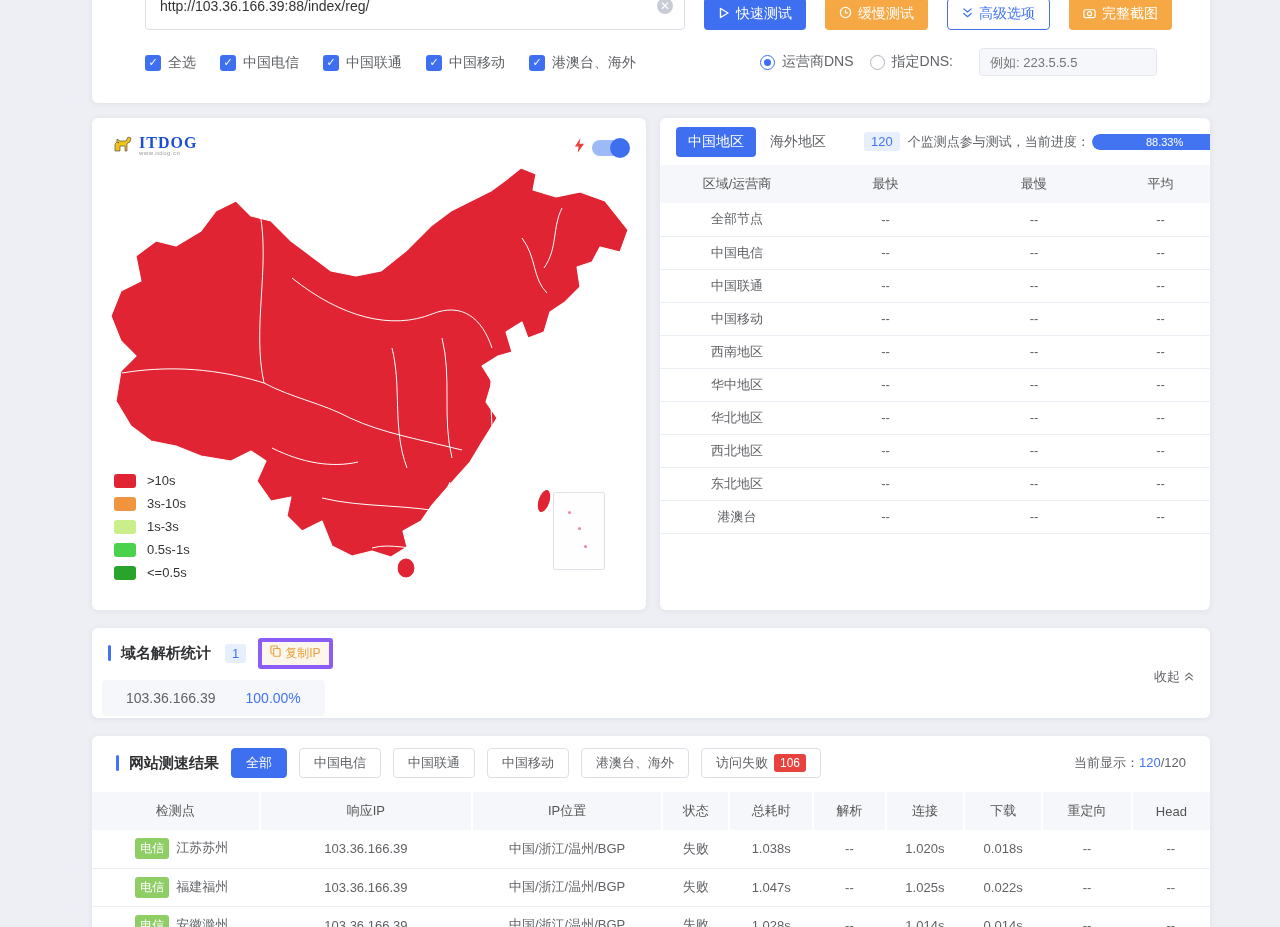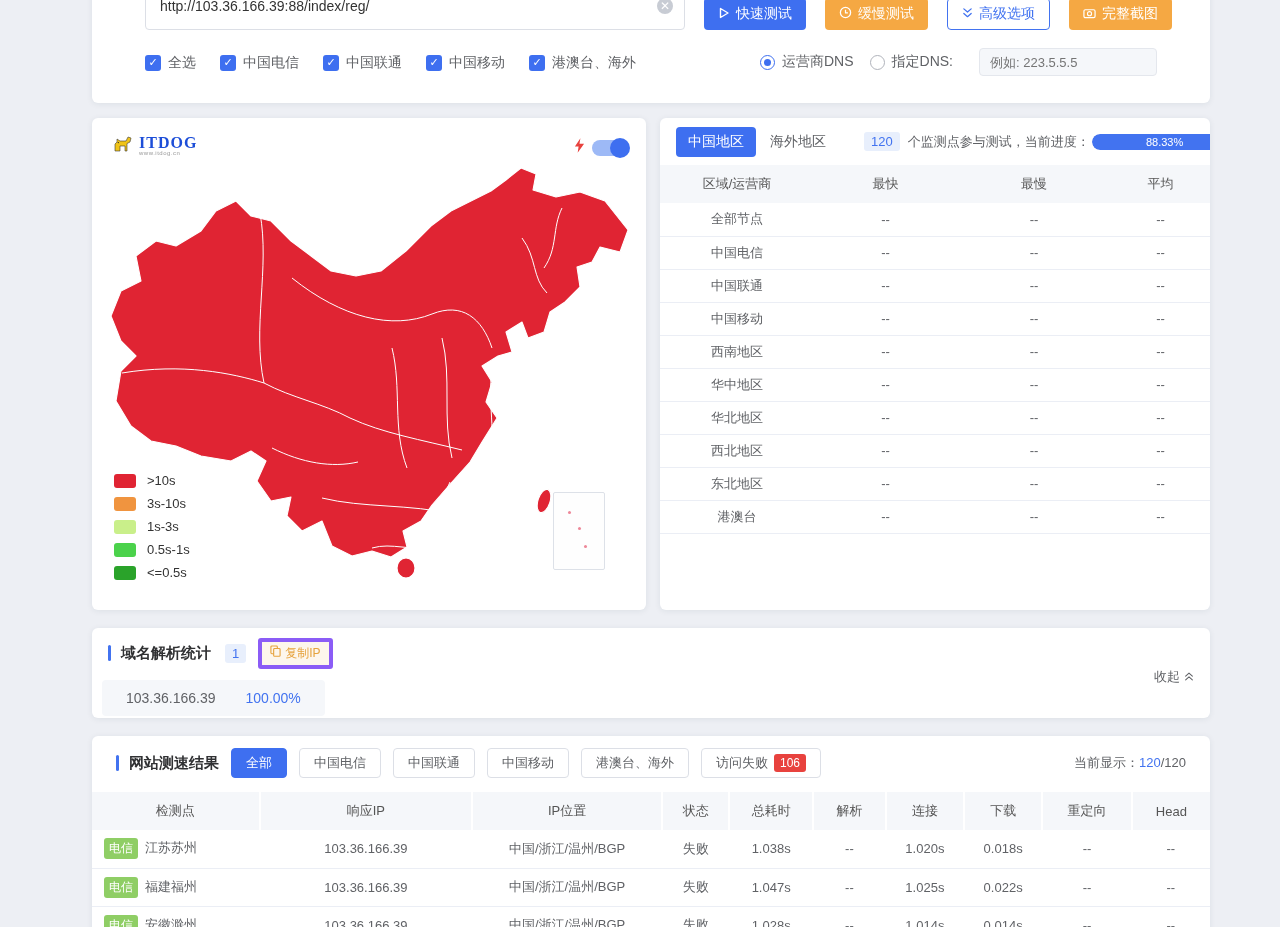--- a/index.html
+++ b/index.html
@@ -96,21 +96,21 @@
     font-family:inherit; white-space:nowrap; }
   .res-tab.active { background:#3e6ff0; border-color:#3e6ff0; color:#fff; }
   .fail-badge { background:#e8423e; color:#fff; font-size:12px; border-radius:3px; padding:2px 6px; }
   .display-count { margin-left:auto; font-size:13px; color:#606266; }
   .display-count .cur { color:#4273f0; }
   .res-table { margin-top:4px; }
   .res-table th { background:#f5f7fa; height:38px; font-size:13px; color:#555; font-weight:normal;
     border-left:2px solid #fff; }
   .res-table th:first-child { border-left:none; }
   .res-table td { height:38px; text-align:center; font-size:13px; color:#606266; border-bottom:1px solid #ebeef5; }
-  .res-table td.node-cell { text-align:left; padding-left:12px; }
+  .res-table td.node-cell { text-align:center; padding-left:12px; }
   .isp-badge { display:inline-block; background:#8fce65; color:#fff; font-size:12px; border-radius:3px;
     padding:2px 5px; margin-right:7px; }
   .status-fail { color:#e02c2c; }
   .time-olive { color:#a3b53b; }
 </style>
 </head>
 <body>
 
 <div class="page">
 

